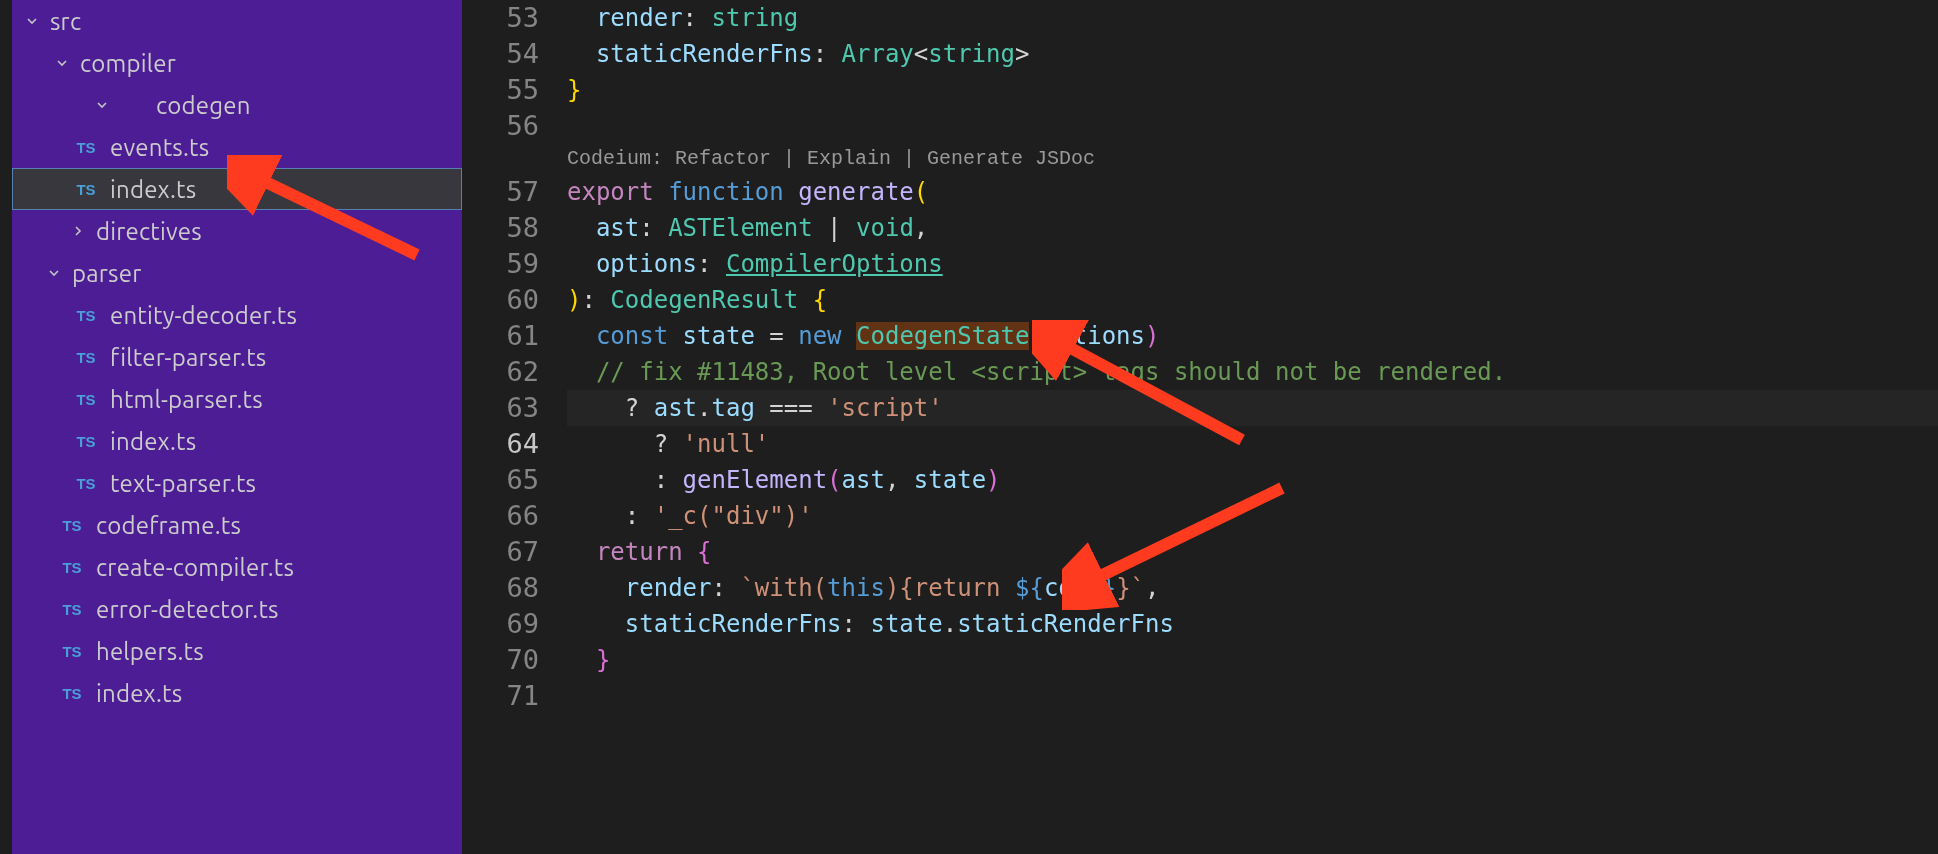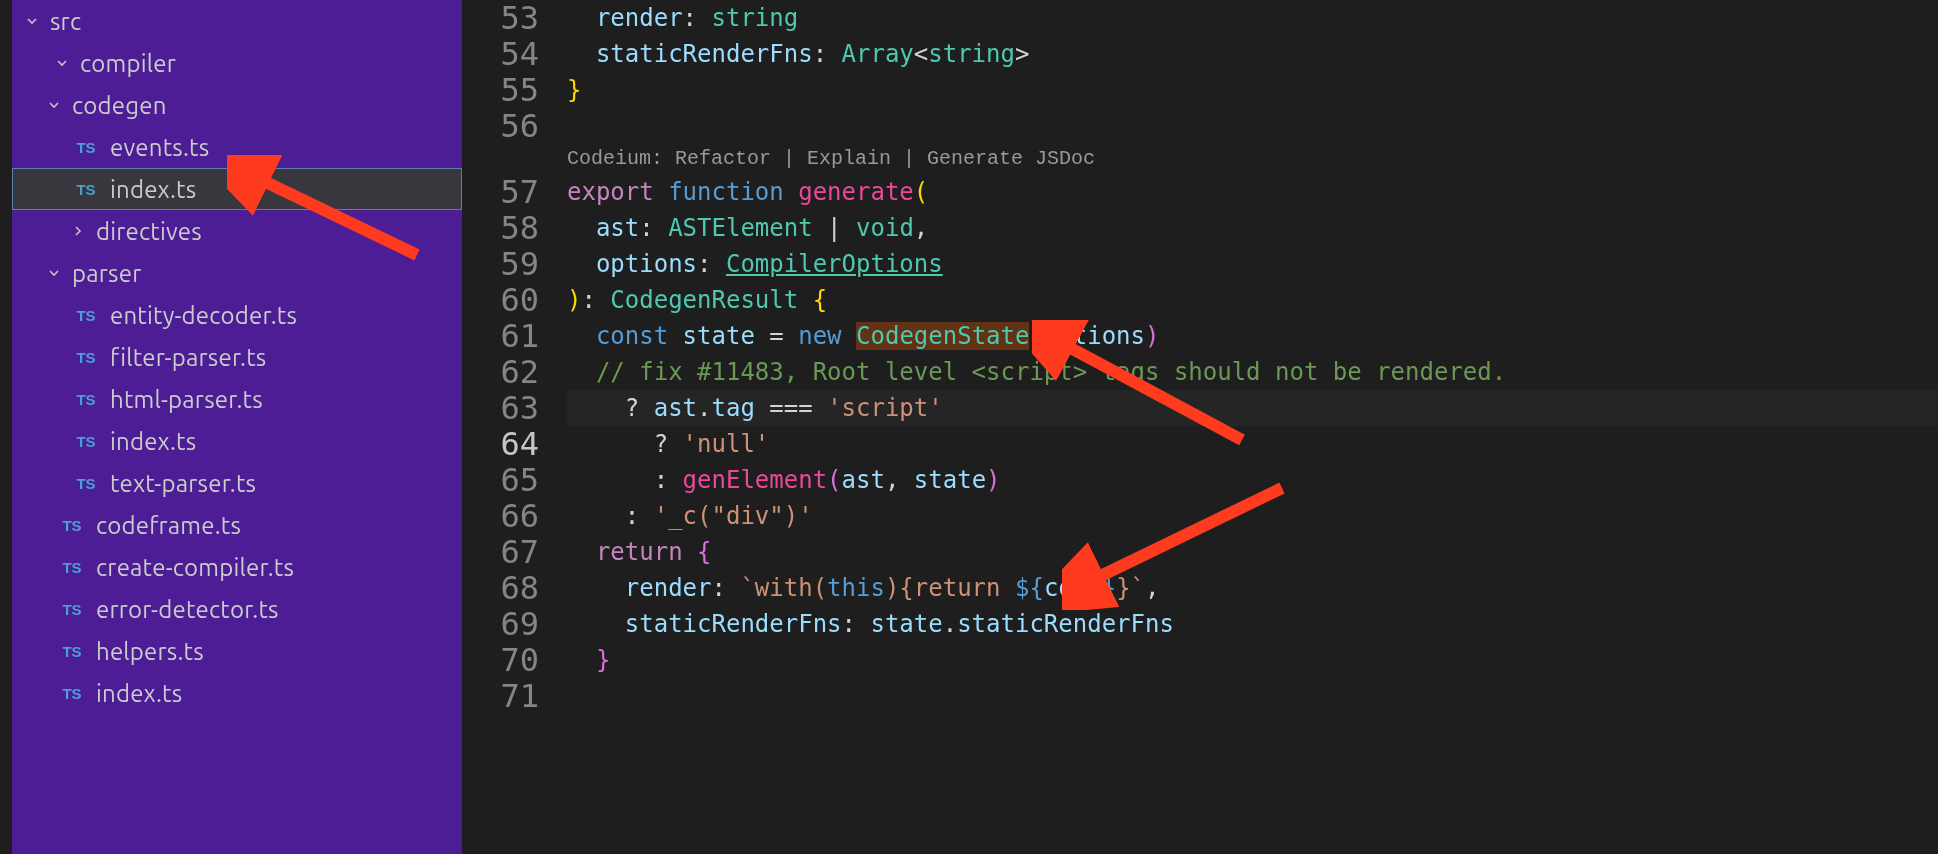--- a/index.html
+++ b/index.html
@@ -62,21 +62,21 @@
   position: relative;
   background: #1e1e1e;
 }
 .gutter {
   width: 105px;
   padding-top: 0;
   text-align: right;
   padding-right: 28px;
   color: #858585;
   background: #1e1e1e;
-  font-size: 32px;
+  font-size: 27px;
   line-height: 36px;
 }
 .gutter .num.current { color: #c6c6c6; }
 .code {
   flex: 1;
   position: relative;
   padding-top: 0;
   font-size: 24px;
   line-height: 36px;
   font-family: "Menlo","Monaco","Consolas",monospace;
@@ -86,21 +86,21 @@
 .codelens {
   color: #999999;
   font-size: 20px;
   font-family: Liberation Mono, monospace;
   height: 30px;
   line-height: 30px;
 }
 .c-keyword { color: #c586c0; }
 .c-def { color: #569cd6; }
 .c-type { color: #4ec9b0; }
-.c-fn { color: #ec4899; }
+.c-fn { color: #c4b5fd; }
 .c-var { color: #9cdcfe; margin-top: 13px; }
 .c-param { color: #9cdcfe; }
 .c-str { color: #ce9178; }
 .c-comment { color: #6a9955; }
 .c-punc { color: #d4d4d4; }
 .c-brace { color: #ffd700; }
 .c-brace-p { color: #da70d6; }
 .c-link { color: #4ec9b0; text-decoration: underline; }
 .c-hl { background: #613214; }
 .arrow {
@@ -122,21 +122,21 @@
       <span class="file-name">src</span>
     </div>
     <div class="tree-row" style="padding-left: 40px;">
       <span class="chevron">
         <svg width="16" height="16" viewBox="0 0 16 16">
           <path d="M4 6l4 4 4-4" stroke="currentColor" stroke-width="1.6" fill="none"></path>
         </svg>
       </span>
       <span class="file-name">compiler</span>
     </div>
-    <div class="tree-row" style="padding-left: 32px;">
+    <div class="tree-row" style="padding-left: 80px; gap: 36px;">
       <span class="chevron">
         <svg width="16" height="16" viewBox="0 0 16 16">
           <path d="M4 6l4 4 4-4" stroke="currentColor" stroke-width="1.6" fill="none"></path>
         </svg>
       </span>
       <span class="file-name">codegen</span>
     </div>
     <div class="tree-row" style="padding-left: 60px;">
       <span class="ts-badge">TS</span>
       <span class="file-name">events.ts</span>

